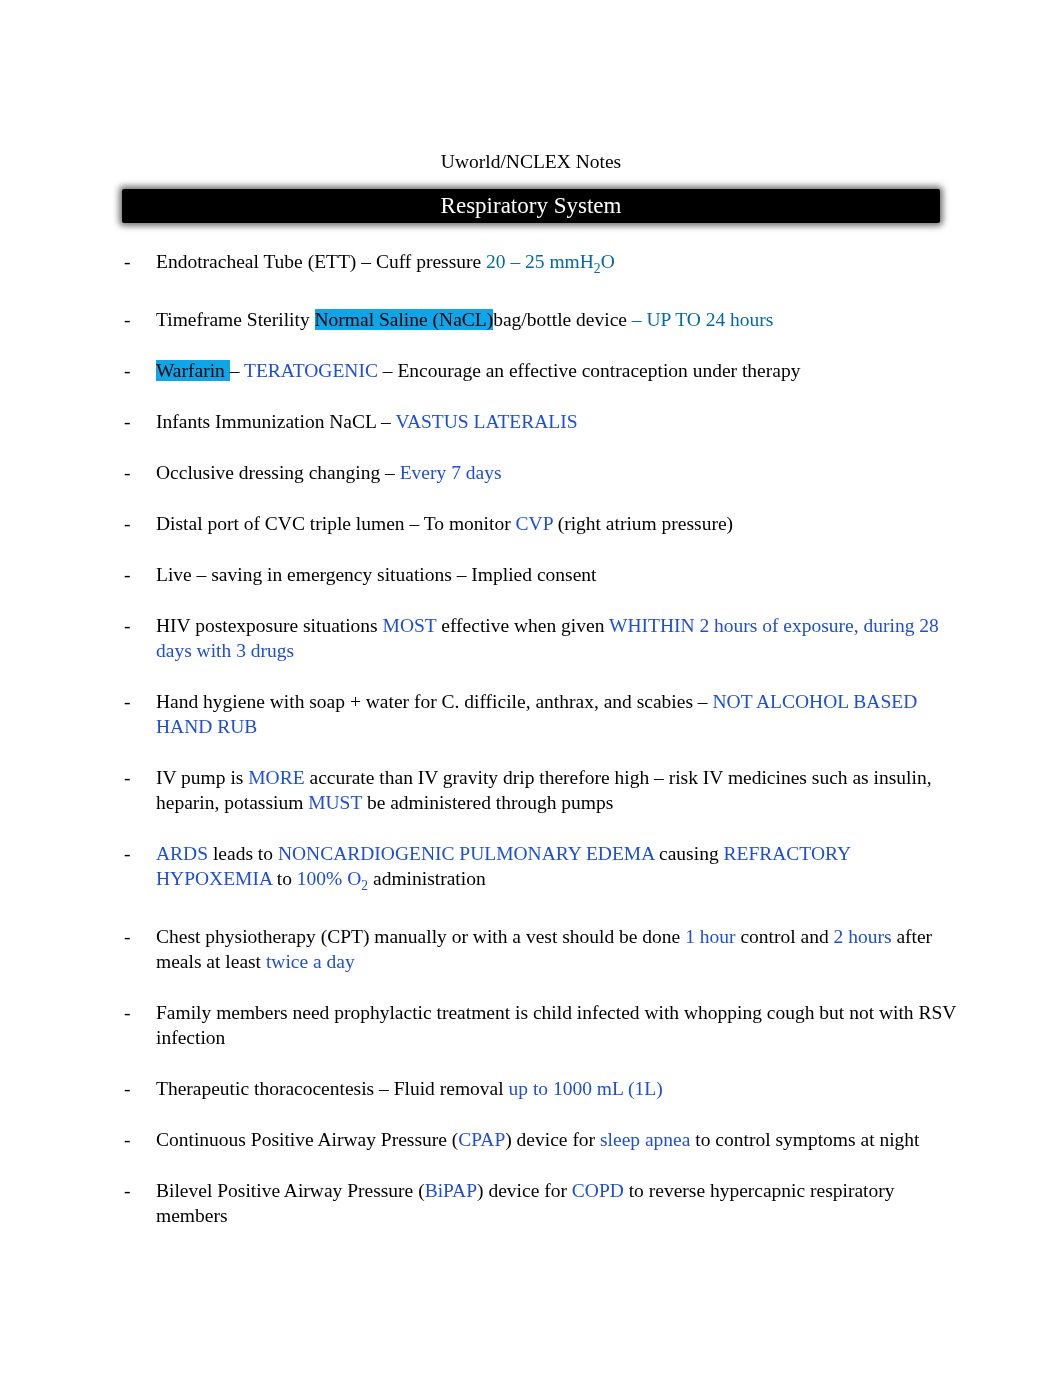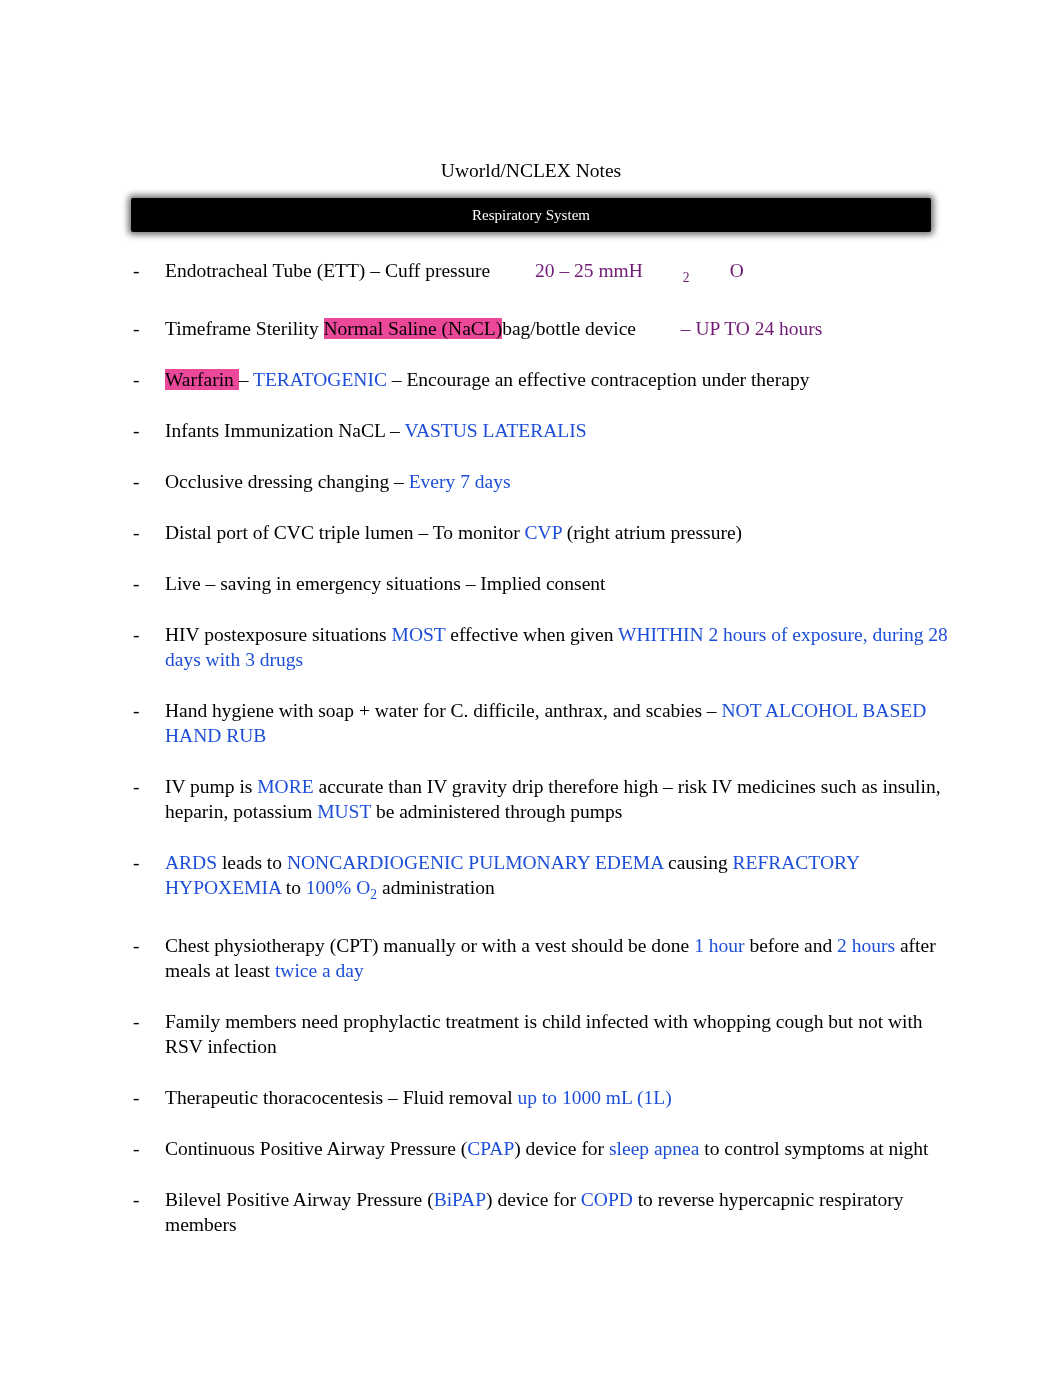--- a/index.html
+++ b/index.html
@@ -10,36 +10,36 @@
   body {
     width: 1062px;
     min-height: 1377px;
     font-family: "Liberation Serif", serif;
     color: #000000;
   }
   .page {
     position: relative;
     width: 1062px;
     min-height: 1377px;
-    padding: 9px;
+    padding: 0;
     box-sizing: border-box;
   }
   .doc-title {
     text-align: center;
     font-size: 19.5px;
     line-height: 1.2;
     padding-top: 150px;
   }
   .banner {
     margin: 16px 122px 0 122px;
     height: 34px;
     background: #000000;
     color: #ffffff;
     text-align: center;
-    font-size: 15px;
+    font-size: 23px;
     line-height: 34px;
     border-radius: 2px;
     box-shadow: 0 0 6px 3px rgba(0,0,0,0.55);
   }
   .list {
     margin: 26px 0 0 0;
     padding: 0;
     list-style: none;
   }
   .item {
@@ -49,22 +49,22 @@
     font-size: 19.5px;
     line-height: 25px;
     margin-bottom: 26px;
   }
   .item .dash {
     position: absolute;
     left: 0;
     top: 0;
   }
   .red { color: #1d4ed8; }
-  .blue { color: #701a75; margin-left: 40px; }
-  .hl { background: #ec4899; }
+  .blue { color: #0369a1; }
+  .hl { background: #0ea5e9; }
   sub { font-size: 0.7em; vertical-align: sub; }
 </style>
 </head>
 <body>
 
 <div class="page">
 
   <div class="doc-title">Uworld/NCLEX Notes</div>
 
   <div class="banner">Respiratory System</div>
@@ -74,20 +74,20 @@
       <li class="item"><span class="dash">-</span><span><span>Timeframe Sterility </span><span class="hl">Normal Saline (NaCL)</span><span>bag/bottle device </span><span class="blue"> – UP TO 24 hours</span></span></li>
       <li class="item"><span class="dash">-</span><span><span class="hl">Warfarin </span><span> – </span><span class="red">TERATOGENIC</span><span> – Encourage an effective contraception under therapy</span></span></li>
       <li class="item"><span class="dash">-</span><span><span>Infants Immunization NaCL  – </span><span class="red">VASTUS LATERALIS</span></span></li>
       <li class="item"><span class="dash">-</span><span><span>Occlusive dressing changing – </span><span class="red">Every 7 days</span></span></li>
       <li class="item"><span class="dash">-</span><span><span>Distal port of CVC triple lumen – To monitor </span><span class="red">CVP</span><span> (right atrium pressure)</span></span></li>
       <li class="item"><span class="dash">-</span><span><span>Live – saving in emergency situations – Implied consent</span></span></li>
       <li class="item"><span class="dash">-</span><span><span>HIV postexposure situations </span><span class="red">MOST</span><span> effective when given </span><span class="red">WHITHIN 2 hours of exposure, during 28 days with 3 drugs</span></span></li>
       <li class="item"><span class="dash">-</span><span><span>Hand hygiene with soap + water for C. difficile, anthrax, and scabies – </span><span class="red">NOT ALCOHOL BASED HAND RUB</span></span></li>
       <li class="item"><span class="dash">-</span><span><span>IV pump is </span><span class="red">MORE</span><span> accurate than IV gravity drip therefore high – risk IV medicines such as insulin, heparin, potassium  </span><span class="red">MUST</span><span> be administered through pumps</span></span></li>
       <li class="item"><span class="dash">-</span><span><span class="red">ARDS</span><span> leads to </span><span class="red">NONCARDIOGENIC PULMONARY EDEMA</span><span> causing </span><span class="red">REFRACTORY HYPOXEMIA</span><span> to </span><span class="red">100% O</span><sub class="red">2</sub><span> administration</span></span></li>
-      <li class="item"><span class="dash">-</span><span><span>Chest physiotherapy (CPT) manually or with a vest should be done </span><span class="red">1 hour</span><span> before and </span><span class="red">2 hours</span><span> after meals at least </span><span class="red"> twice a day</span></span></li>
+      <li class="item"><span class="dash">-</span><span><span>Chest physiotherapy (CPT) manually or with a vest should be done </span><span class="red">1 hour</span><span> control and </span><span class="red">2 hours</span><span> after meals at least </span><span class="red"> twice a day</span></span></li>
       <li class="item"><span class="dash">-</span><span><span>Family members need prophylactic treatment is child infected with whopping cough but not with RSV infection</span></span></li>
       <li class="item"><span class="dash">-</span><span><span>Therapeutic thoracocentesis – Fluid removal </span><span class="red"> up to 1000 mL (1L)</span></span></li>
       <li class="item"><span class="dash">-</span><span><span>Continuous Positive Airway Pressure (</span><span class="red">CPAP</span><span>) device for </span><span class="red">sleep apnea</span><span>  to control symptoms at night</span></span></li>
       <li class="item"><span class="dash">-</span><span><span>Bilevel Positive Airway Pressure (</span><span class="red">BiPAP</span><span>) device for </span><span class="red">COPD</span><span> to reverse hypercapnic respiratory members</span></span></li>
     </ul>
 
 </div>
 
 </body></html>

